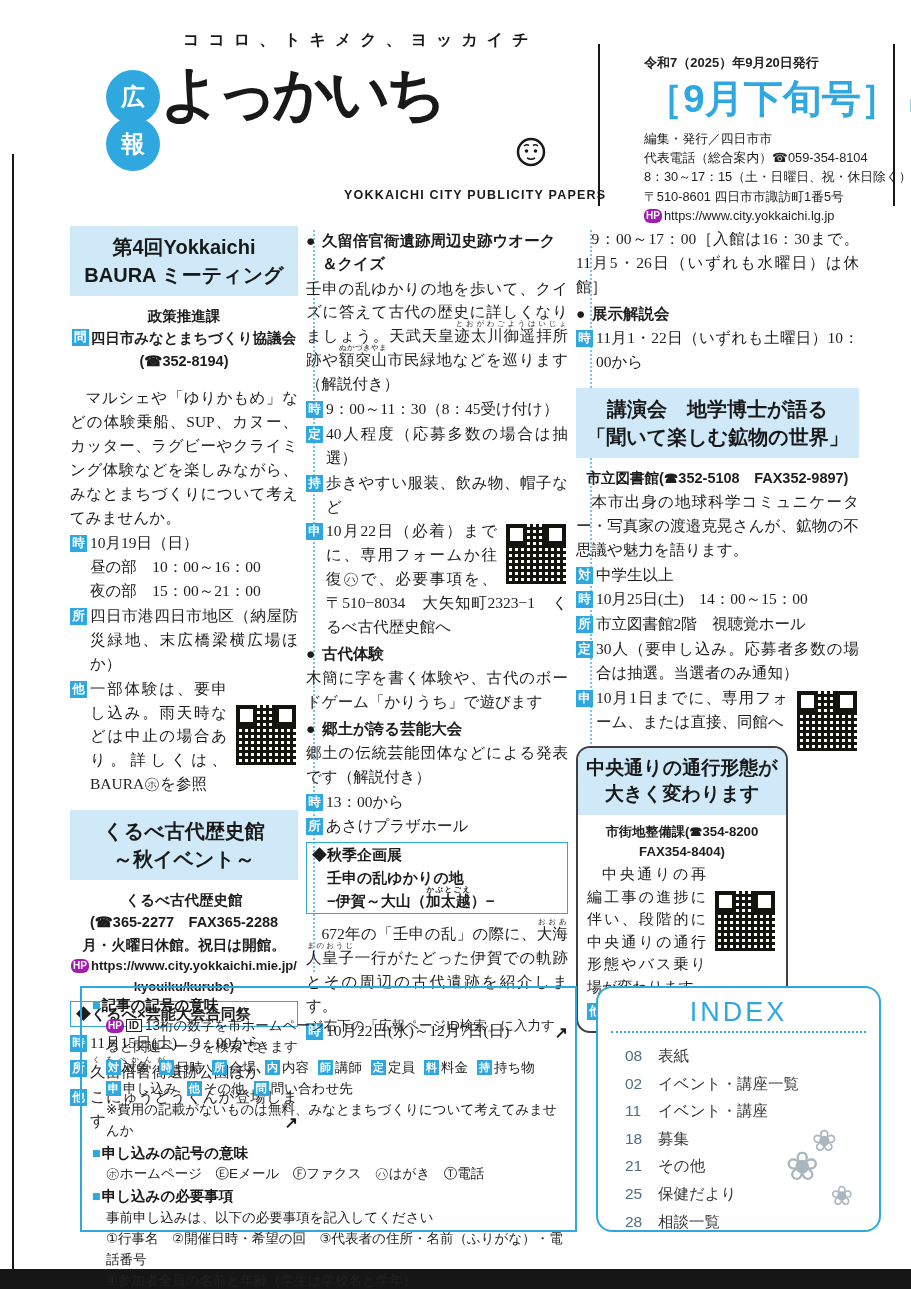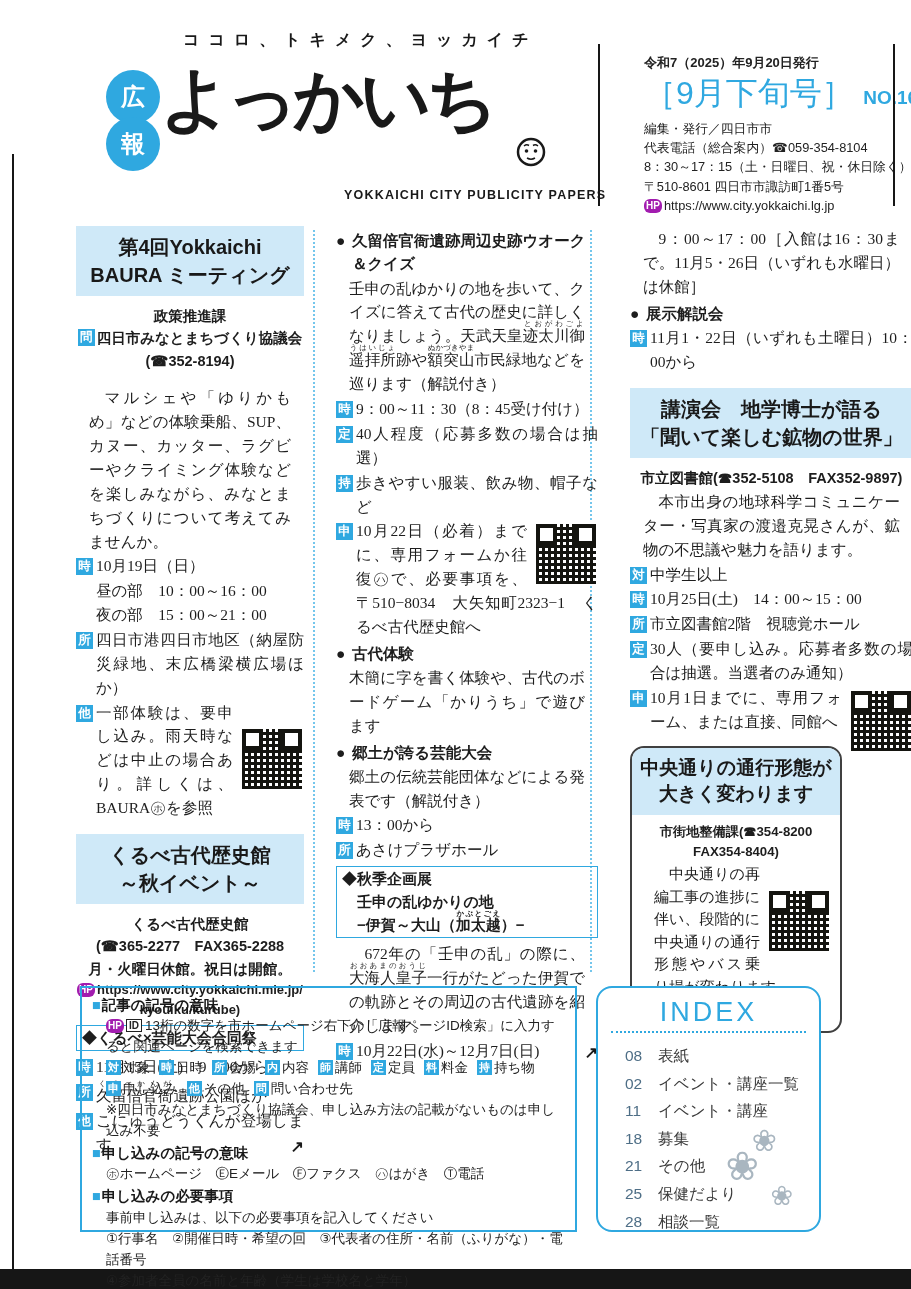--- a/index.html
+++ b/index.html
@@ -7,49 +7,49 @@
         font-family:"Liberation Serif","DejaVu Serif",serif;color:#1d1d1d;}
   .sans{font-family:"Liberation Sans","DejaVu Sans",sans-serif;}
 
   
   .tagline{position:absolute;left:183px;top:30px;font:bold 16px "Liberation Sans",sans-serif;letter-spacing:9px;color:#191919;}
   .brand{position:absolute;left:106px;top:70px;width:54px;}
   .bc{width:54px;height:54px;border-radius:50%;background:#2fa8e0;color:#fff;
       font:bold 24px/54px "Liberation Sans",sans-serif;text-align:center;}
   .bc+.bc{margin-top:-7px;}
   .logo{position:absolute;left:160px;top:64px;font-family:"Liberation Sans","DejaVu Sans",sans-serif;
-        font-weight:900;font-size:70px;line-height:1;letter-spacing:-5px;color:#191919;white-space:nowrap;}
+        font-weight:900;font-size:60px;line-height:1;letter-spacing:-5px;color:#191919;white-space:nowrap;}
   .mascot{position:absolute;left:514px;top:134px;}
   .logo-sub{position:absolute;left:344px;top:188px;font:bold 12.5px "Liberation Sans",sans-serif;letter-spacing:1.2px;color:#191919;}
 
   .info{position:absolute;left:612px;top:54px;width:284px;font-family:"Liberation Sans","DejaVu Sans",sans-serif;color:#222;margin-left:32px;}
   .info .pd{font-size:13px;font-weight:bold;}
   .issue-line{margin:0 0 3px;color:#2fa8e0;white-space:nowrap;}
-  .iname{font-weight:normal;font-size:32px;letter-spacing:0;}
+  .iname{font-weight:bold;font-size:39px;letter-spacing:0;}
   .ino{font-weight:bold;font-size:19px;margin-left:5px;}
   .info .ln{font-size:12.8px;line-height:1.5;white-space:nowrap;}
 
   
   .rule{position:absolute;background:#161616;}
   .rule-l{left:12px;top:154px;width:2px;height:1115px;}
   .rule-dl{left:598px;top:44px;width:2px;height:162px;}
   .rule-dr{left:893px;top:44px;width:2px;height:162px;}
   .bbar{position:absolute;left:0;bottom:0;width:100%;height:20px;background:#161616;}
   .vd{position:absolute;top:230px;height:742px;border-left:2px dotted #74c6ec;}
   .vd1{left:313px;} .vd2{left:590px;}
 
   
-  .cols{position:absolute;left:76px;top:226px;width:801px;display:grid;
-        grid-template-columns:228px 262px 283px;gap:0 32px;align-items:start;
+  .cols{position:absolute;left:70px;top:226px;width:801px;display:grid;
+        grid-template-columns:228px 262px 283px;gap:0 8px;align-items:start;
         font-size:15.5px;line-height:1.54;text-align:justify;}
   .t-title{background:#cfe9f8;font:bold 20px/1.4 "Liberation Sans",sans-serif;text-align:center;
            padding:7px 1px;margin-bottom:9px;color:#191919;}
   .t-centerb{font:bold 14.5px/1.55 "Liberation Sans",sans-serif;text-align:center;text-align-last:center;}
   .t-url{font-size:13px;word-break:break-all;}
-  .t-para{margin:1px 13px;}
+  .t-para{margin:1px 0;}
   .indent{text-indent:1em;}
   .t-ind{padding-left:20px;}
   .t-label{position:relative;padding-left:20px;margin:1px 0;}
   .badge{display:inline-block;width:17px;height:17px;background:#2fa8e0;color:#fff;
          font:bold 12.5px/17px "Liberation Sans",sans-serif;text-align:center;margin-right:2px;vertical-align:2px;}
   .t-label>.badge{position:absolute;left:0;top:4px;margin:0;}
   .t-bullet{position:relative;padding-left:16px;font:bold 15.5px/1.5 "Liberation Sans",sans-serif;margin-top:3px;text-align:left;}
   .bdot{position:absolute;left:0;}
   .t-subbox{border:1.5px solid #2fa8e0;font:bold 15px/1.5 "Liberation Sans",sans-serif;
             padding:1px 5px;margin:4px 0;text-align:left;}
@@ -76,21 +76,21 @@
   .lg-head .sq{color:#2fa8e0;margin-right:1px;}
   .lg-line{padding-left:14px;}
   .badge.s{width:15px;height:15px;font:bold 11px/15px "Liberation Sans",sans-serif;vertical-align:1px;}
   .bitem{margin-right:9px;white-space:nowrap;}
   .hpb{display:inline-block;background:#a21caf;color:#fff;font:bold 10px/12px "Liberation Sans",sans-serif;
        padding:1px 2px;border-radius:6px;margin-right:2px;vertical-align:1px;}
   .idb{display:inline-block;border:1.5px solid #222;color:#222;font:bold 10px/11px "Liberation Sans",sans-serif;
        padding:0 2px;margin-right:3px;vertical-align:1px;background:#fff;}
 
   
-  #index{position:absolute;left:596px;top:986px;width:225px;height:246px;border:2px solid #2fa8e0;
+  #index{position:absolute;left:596px;top:986px;width:285px;height:246px;border:2px solid #2fa8e0;
          border-radius:16px;box-sizing:border-box;background:#fff;overflow:hidden;}
   .ix-title{color:#2fa8e0;font:27px/1.15 "Liberation Sans",sans-serif;text-align:center;letter-spacing:3px;margin-top:9px;}
   .ix-sep{border-bottom:2.5px dotted #2fa8e0;margin:3px 13px 9px;}
   .ix-row{padding-left:27px;font:15.5px/1.78 "Liberation Sans",sans-serif;color:#3a3a3a;}
   .ix-no{display:inline-block;width:33px;color:#4e6e86;}
   .fl{position:absolute;color:#a9b6c0;}
   .fl1{right:42px;bottom:72px;font-size:30px;}
   .fl2{right:60px;bottom:40px;font-size:40px;}
   .fl3{right:26px;bottom:18px;font-size:27px;}
 </style>
@@ -198,21 +198,21 @@
           </div>
         </div>
       </div>
   </div>
 
   <div id="legend">
       <div class="lg-head"><span class="sq">■</span>記事の記号の意味</div>
       <div class="lg-line"><span class="hpb">HP</span><span class="idb">ID</span>13桁の数字を市ホームページ右下の「広報ページID検索」に入力すると関連ページを検索できます</div>
       <div class="lg-line"><span class="bitem"><span class="badge s">対</span>対象</span><span class="bitem"><span class="badge s">時</span>日時</span><span class="bitem"><span class="badge s">所</span>会場</span><span class="bitem"><span class="badge s">内</span>内容</span><span class="bitem"><span class="badge s">師</span>講師</span><span class="bitem"><span class="badge s">定</span>定員</span><span class="bitem"><span class="badge s">料</span>料金</span><span class="bitem"><span class="badge s">持</span>持ち物</span></div>
       <div class="lg-line"><span class="bitem"><span class="badge s">申</span>申し込み</span><span class="bitem"><span class="badge s">他</span>その他</span><span class="bitem"><span class="badge s">問</span>問い合わせ先</span></div>
-      <div class="lg-line">※四日市みなとまちづくり協議会、申し込み方法の記載がないものは申し込み不要</div>
+      <div class="lg-line">※費用の記載がないものは無料、みなとまちづくりについて考えてみませんか</div>
       <div class="lg-head"><span class="sq">■</span>申し込みの記号の意味</div>
       <div class="lg-line">㋭ホームページ　ⒺEメール　Ⓕファクス　㋩はがき　Ⓣ電話</div>
       <div class="lg-head"><span class="sq">■</span>申し込みの必要事項</div>
       <div class="lg-line">事前申し込みは、以下の必要事項を記入してください</div>
       <div class="lg-line">①行事名　②開催日時・希望の回　③代表者の住所・名前（ふりがな）・電話番号</div>
       <div class="lg-line">④参加者全員の名前と年齢（学生は学校名と学年）</div>
     </div>
 
   <div id="index">
     <div class="ix-title">INDEX</div>

